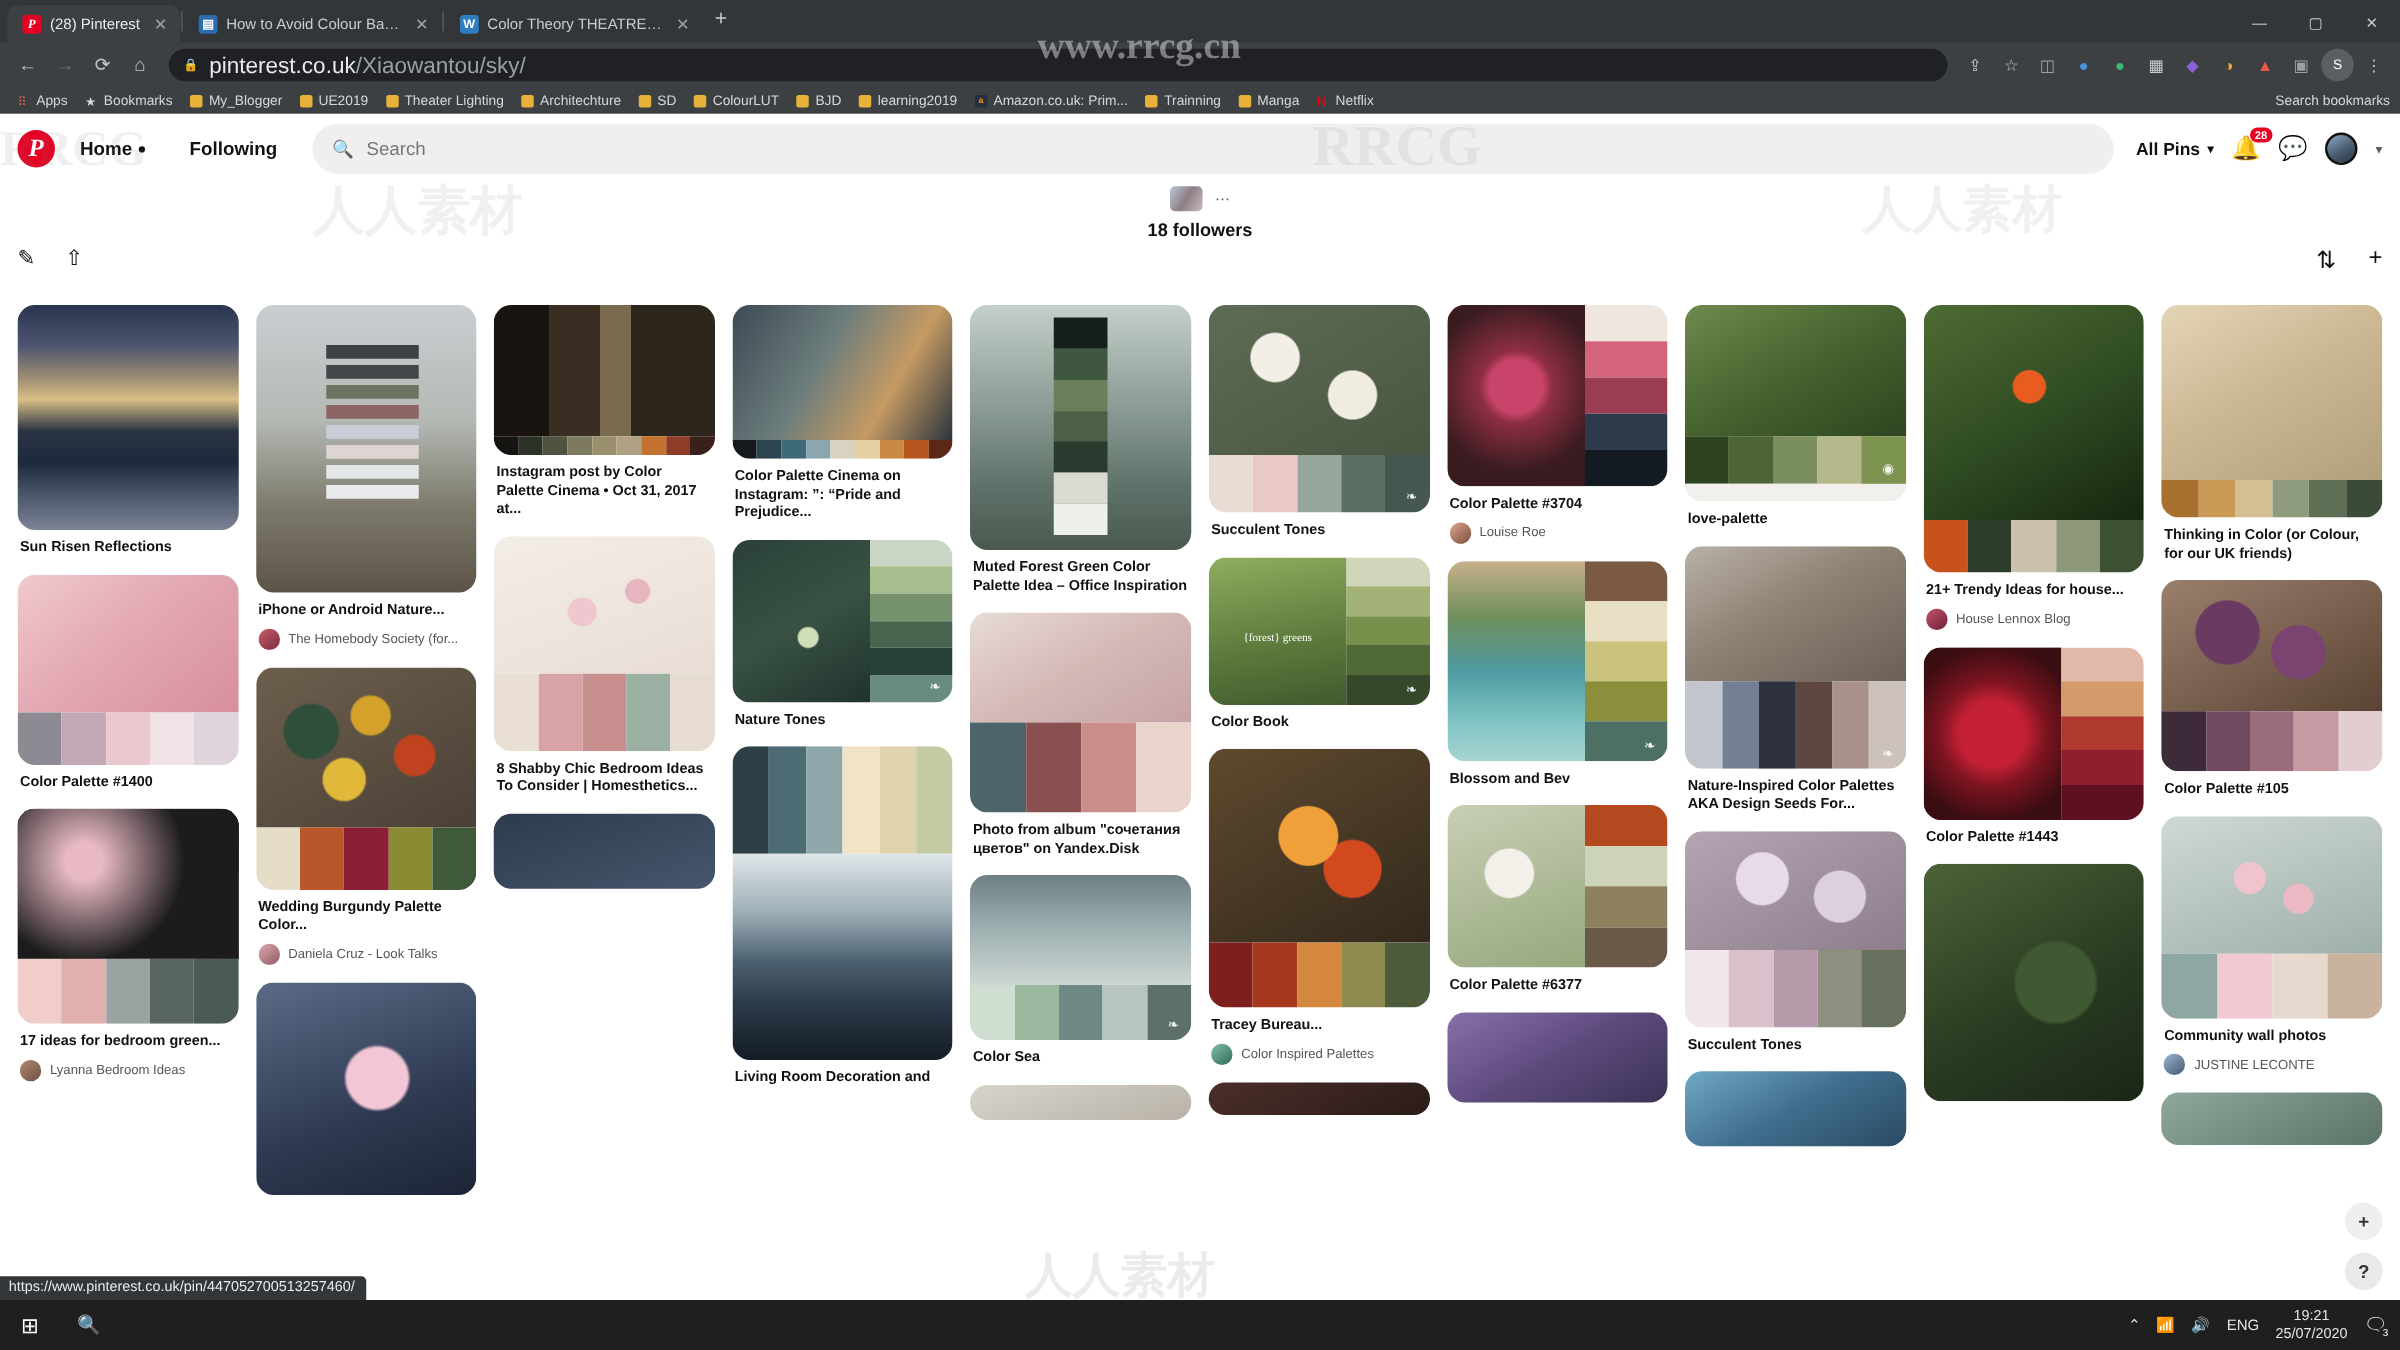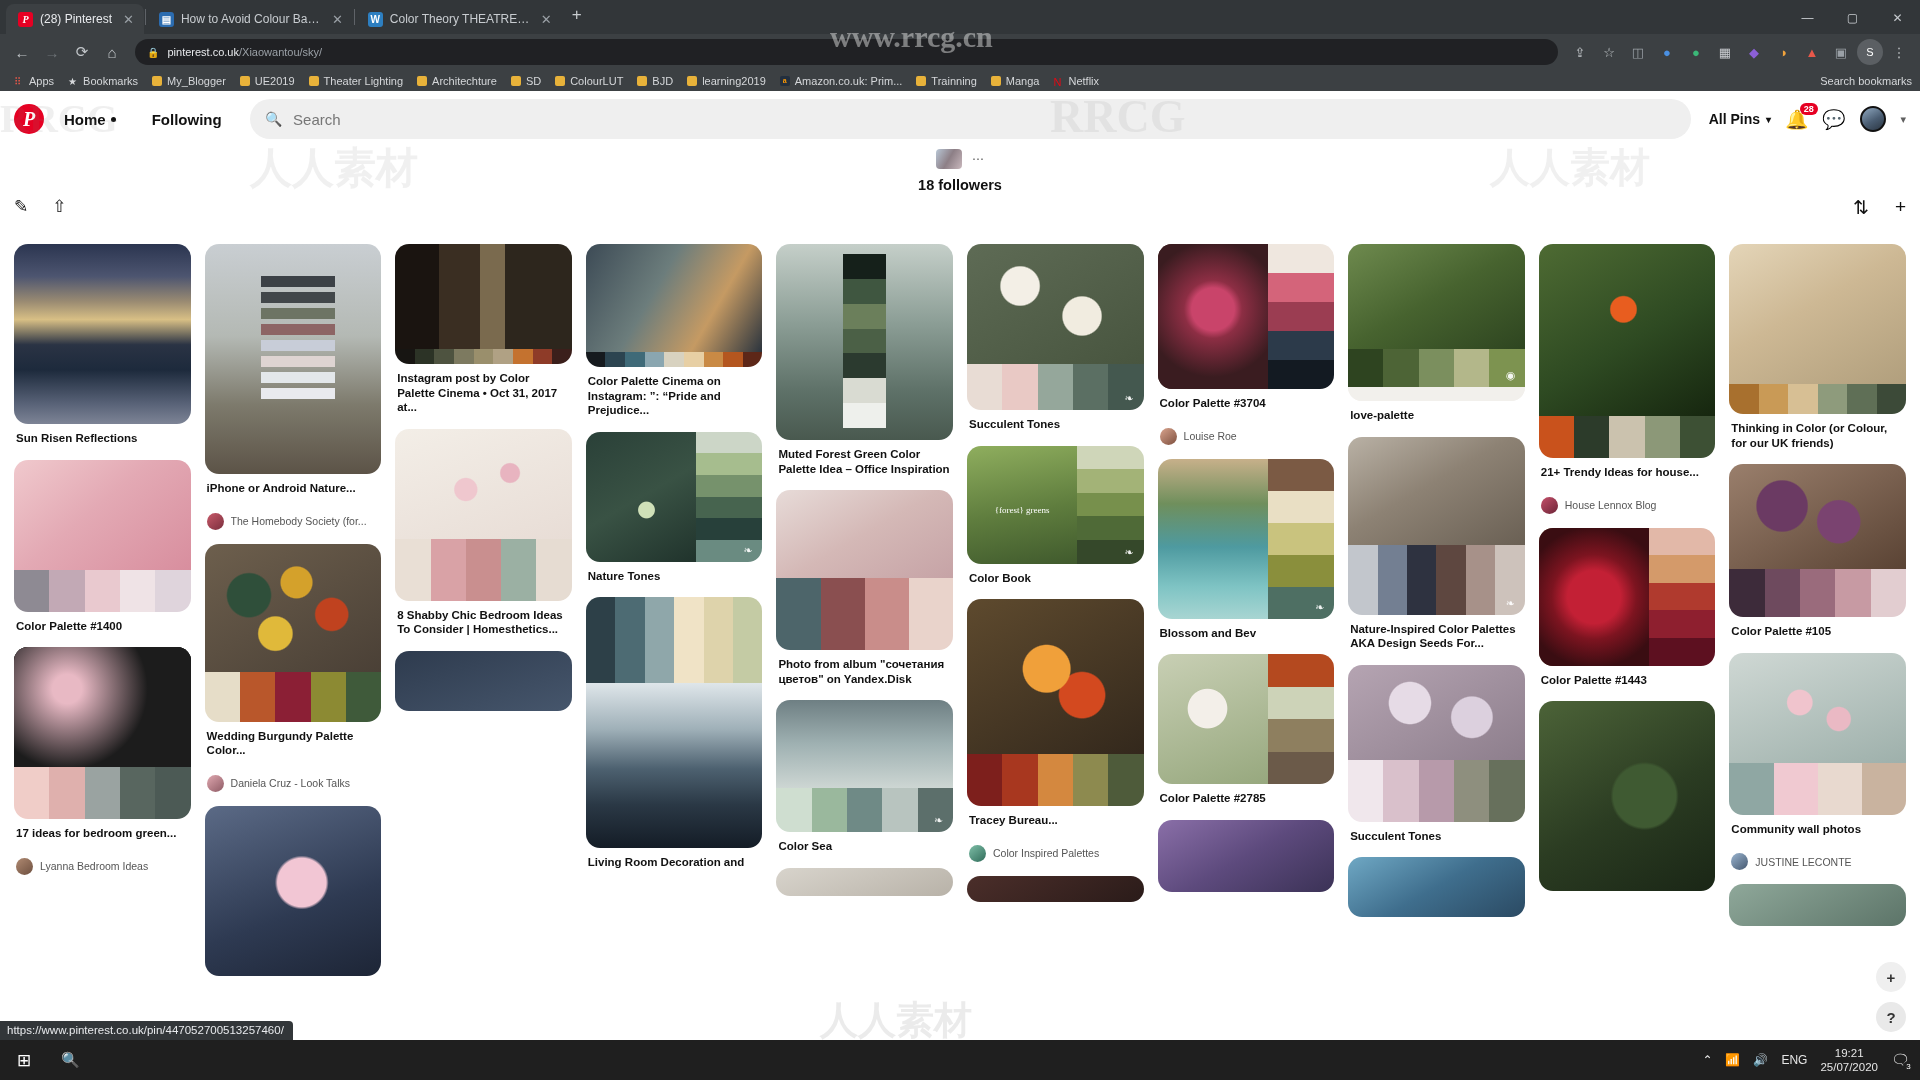--- a/index.html
+++ b/index.html
@@ -22,21 +22,21 @@
   .wincontrols div { width:45px; height:32px; display:flex; align-items:center; justify-content:center;
                      color:#c8ccd0; font-size:12px; }
 
   .toolbar { height:36px; display:flex; align-items:center; gap:2px; padding:0 8px; background:#3c4043; }
   .navbtn { width:28px; height:28px; border-radius:50%; display:flex; align-items:center;
             justify-content:center; color:#c2c6ca; font-size:15px; }
   .navbtn.dim { color:#6e7377; }
   .omnibox { flex:1; height:26px; background:#202124; border-radius:13px; display:flex;
              align-items:center; padding:0 12px; gap:8px; margin:0 7px; }
   .omnibox .lock { font-size:10px; color:#9aa0a6; }
-  .urltext { font-size:11px; color:#e8eaed; white-space:nowrap; }
+  .urltext { font-size:18px; color:#e8eaed; white-space:nowrap; }
   .urltext .path { color:#9aa0a6; }
   .tbicons { display:flex; align-items:center; gap:3px; }
   .tbicon { width:26px; height:26px; border-radius:50%; display:flex; align-items:center;
             justify-content:center; color:#c2c6ca; font-size:13px; position:relative; }
   .tbicon.av { background:#5b5f63; color:#fff; font-size:11px; }
   .tbicon.orange { color:#f2a33c; }
   .tbicon.red { color:#e8584a; }
 
   .bookmarks { height:21px; background:#3c4043; display:flex; align-items:center;
                padding:0 8px; gap:2px; font-size:11px; color:#d5d7da; }
@@ -84,21 +84,21 @@
   .righttools { position:absolute; right:14px; top:-12px; display:flex; gap:26px; color:#111; font-size:19px; }
 
   
   .grid { position:absolute; left:14px; right:14px; top:244px; bottom:0;
           display:flex; gap:14px; align-items:flex-start; overflow:hidden; }
   .col { flex:1 1 0; display:flex; flex-direction:column; gap:14px; min-width:0; }
   .pin { width:100%; }
   .media { width:100%; border-radius:14px; overflow:hidden; display:block; position:relative; }
   .ttl2 { font-size:11.5px; font-weight:bold; color:#111; line-height:1.27; margin-top:7px;
           padding:0 2px; }
-  .auth { display:flex; align-items:center; gap:7px; margin-top:17px; padding:0 2px; }
+  .auth { display:flex; align-items:center; gap:7px; margin-top:7px; padding:0 2px; }
   .auth .av { width:17px; height:17px; border-radius:50%; flex:0 0 17px;
               background:linear-gradient(140deg,#b08a72,#6d4f3f); }
   .auth .nm { font-size:10.5px; color:#555; white-space:nowrap; overflow:hidden; text-overflow:ellipsis; }
 
   .stack { display:flex; flex-direction:column; }
   .stack > div { width:100%; }
   .swrow { display:flex; }
   .swrow > div { flex:1; }
   .side { display:flex; }
   .side .ph { flex:1.25; }
@@ -632,21 +632,21 @@
         <div class="side" style="height:130px;">
           <div class="ph" style="background:radial-gradient(circle at 45% 42%,#f3efe9 0 20%,transparent 21%),linear-gradient(160deg,#c8cfb4,#97a87e);"></div>
           <div class="sw">
             <div style="background:#b4491f;"></div>
               <div style="background:#cdd3b8;"></div>
             <div style="background:#8e7f5f;"></div>
               <div style="background:#6b5a49;"></div>
           </div>
         </div>
       </div>
-      <div class="ttl2">Color Palette #2785</div>
+      <div class="ttl2">Color Palette #6377</div>
     </div>
     <div class="pin">
       <div class="media" style="height:72px;background:linear-gradient(150deg,#8a6fa8,#5d4a7d 50%,#3b3256);"></div>
     </div>
   </div>
 
   <div class="col">
     <div class="pin">
       <div class="media" style="background:#f2f0ec;">
         <div class="stack">

